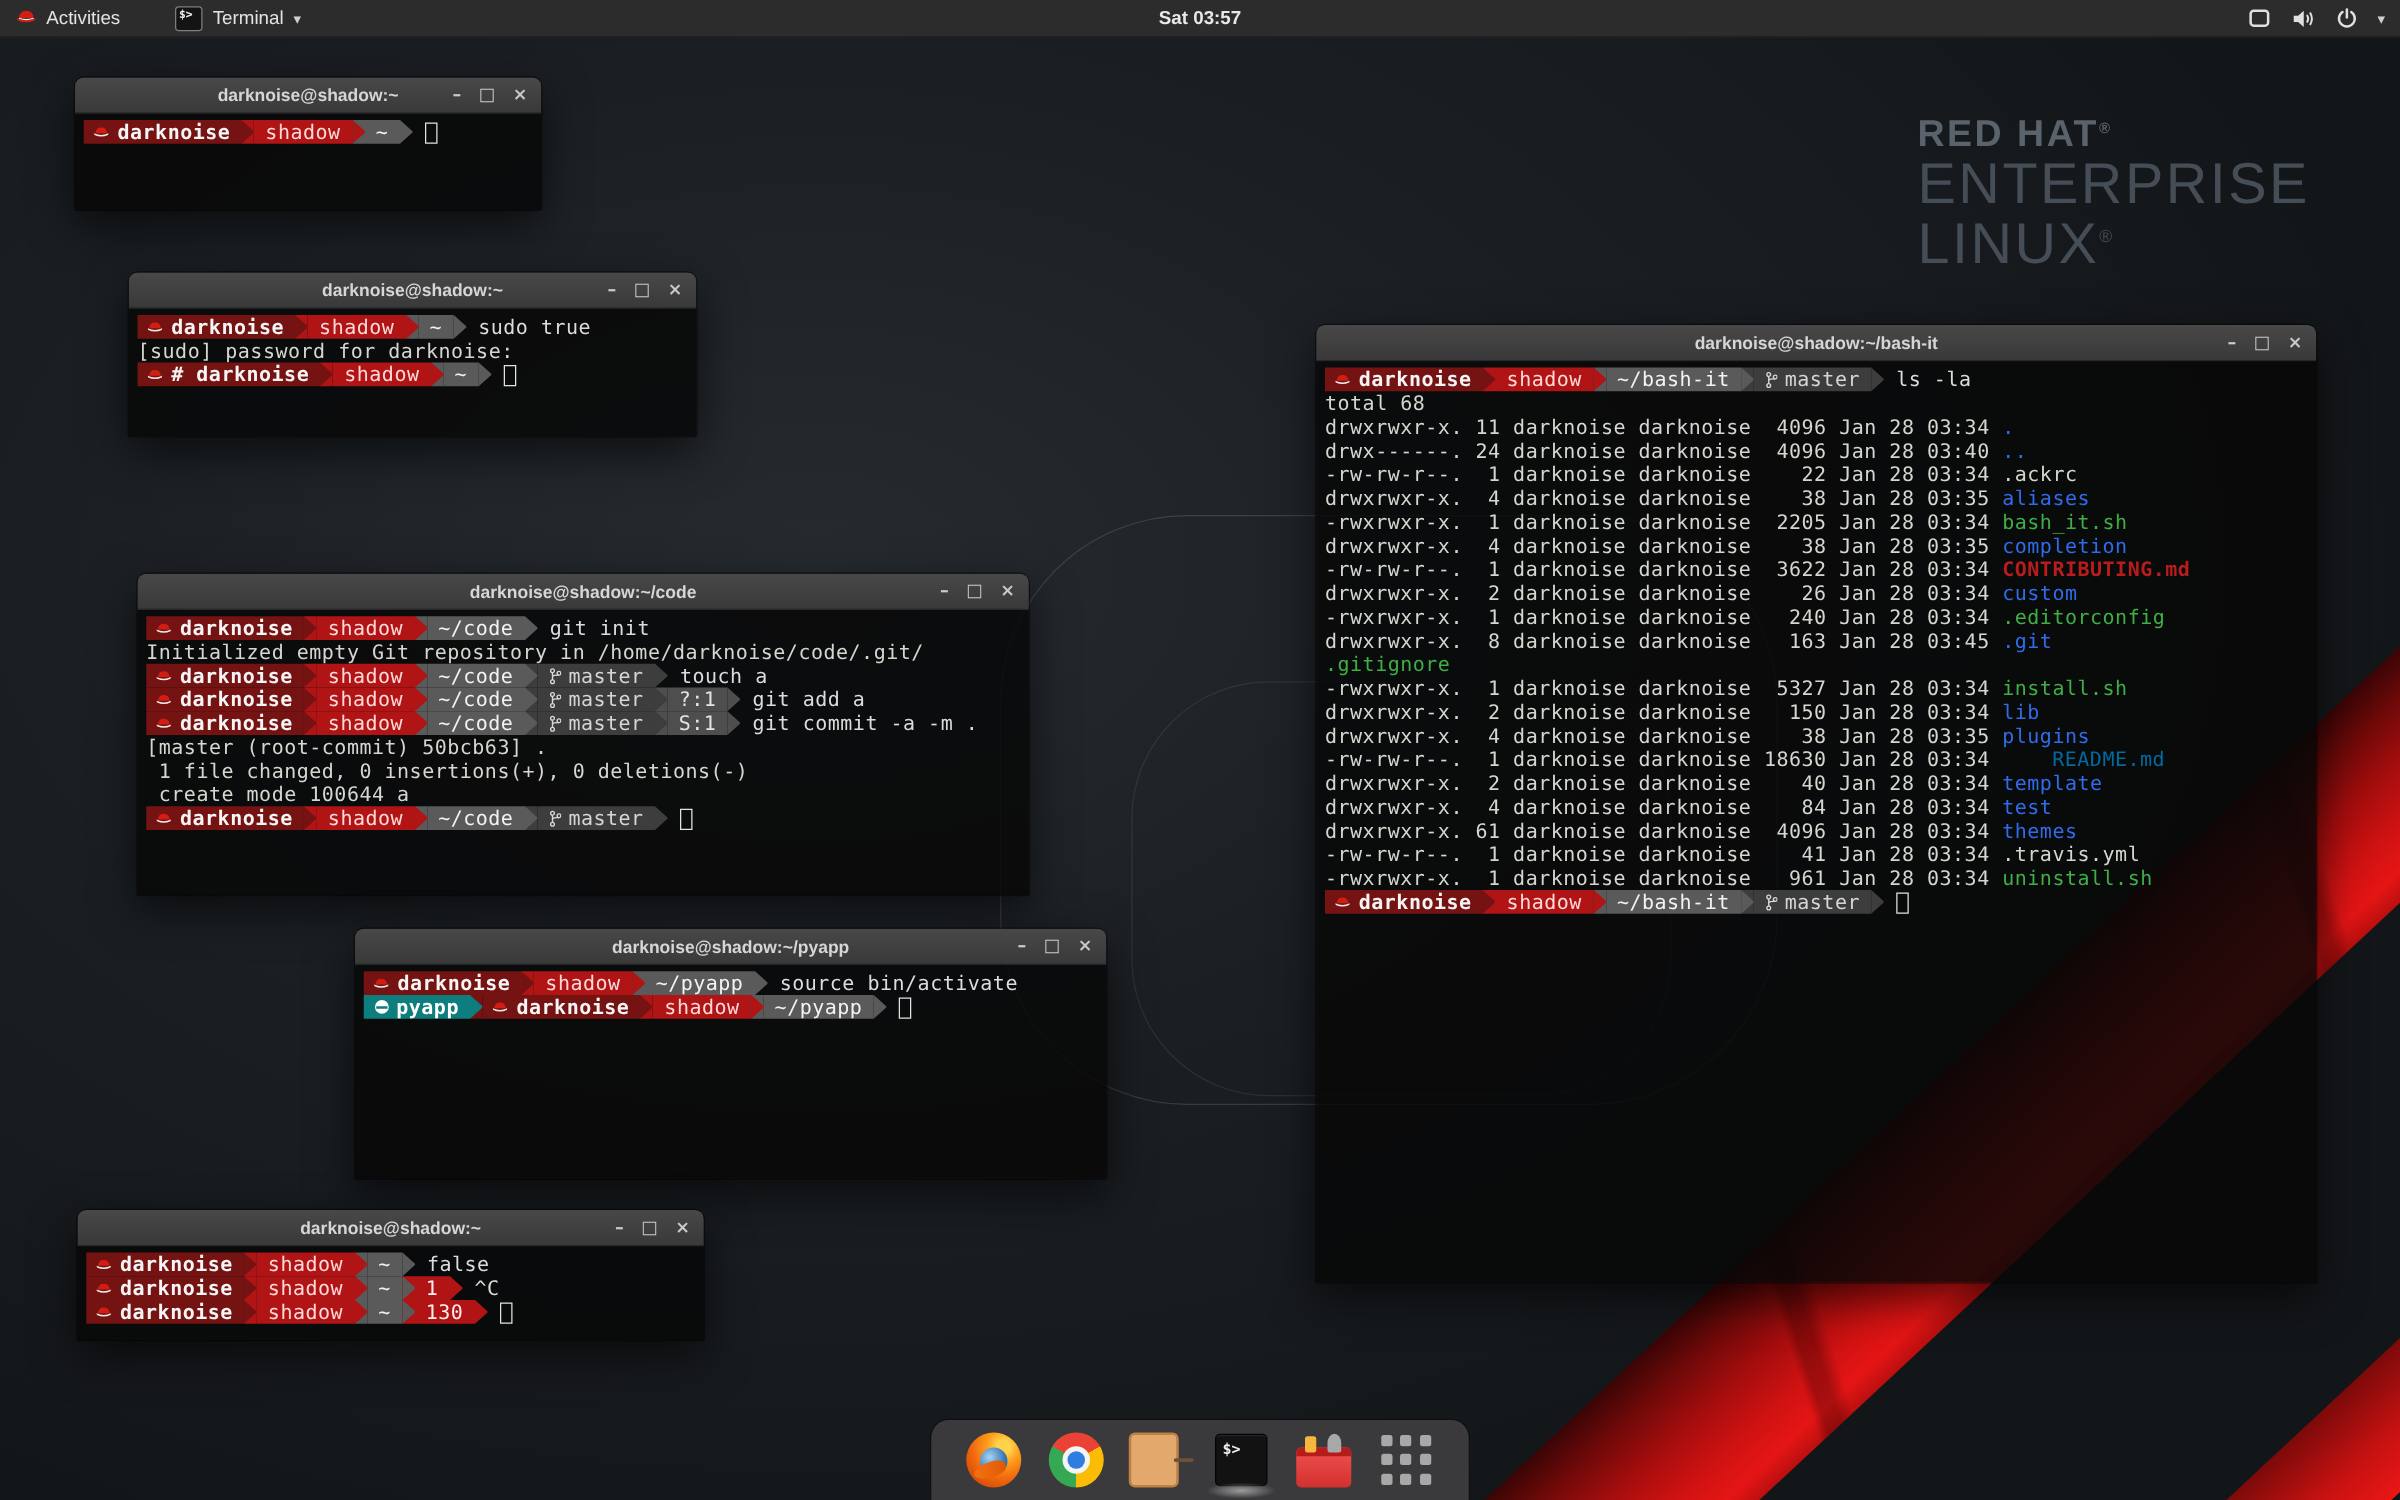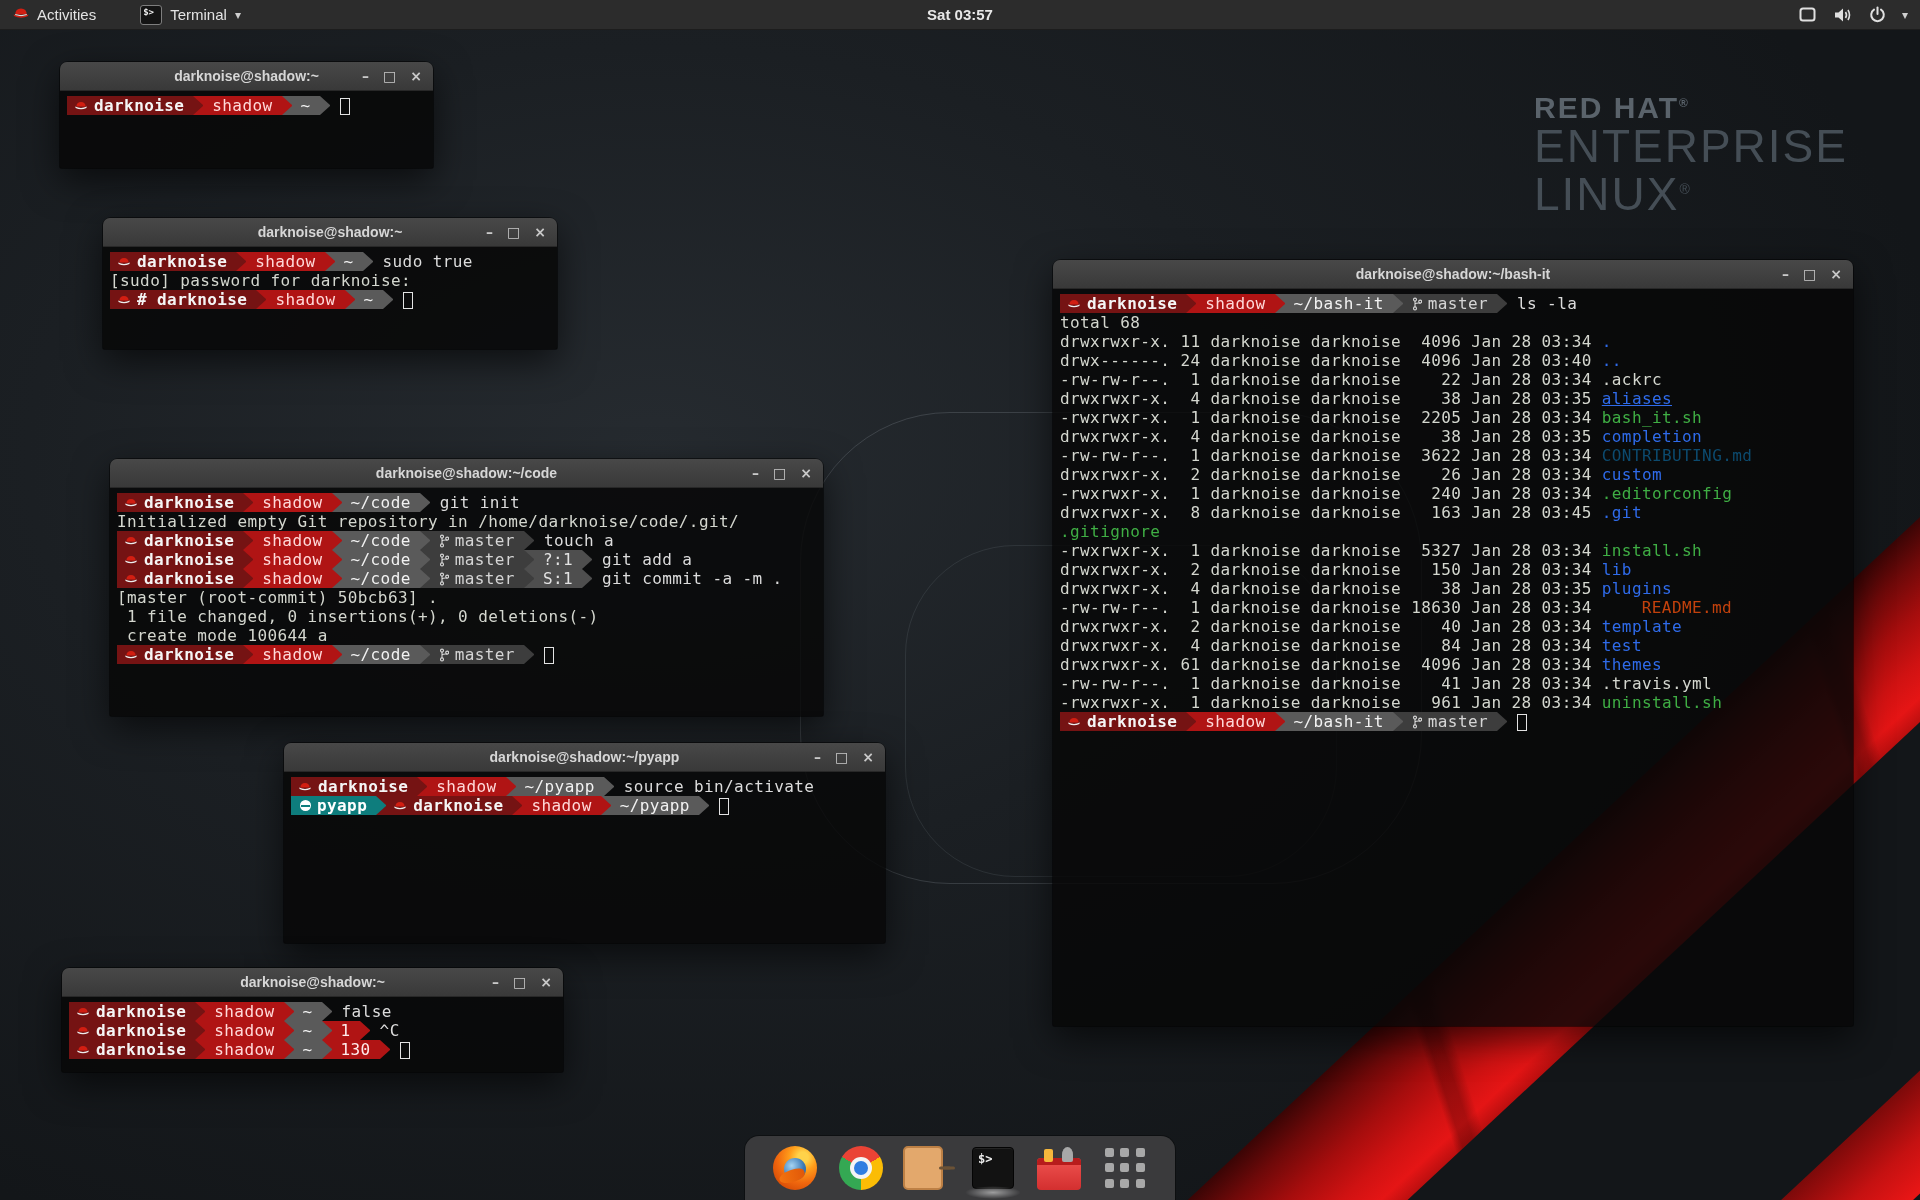--- a/index.html
+++ b/index.html
@@ -322,32 +322,32 @@
             </svg><span>darknoise</span></span><span class="sep" style="border-left-color: rgb(117, 19, 19); background: rgb(176, 20, 20);"></span><span class="seg seg-host" style="background: rgb(176, 20, 20);"><span>shadow</span></span><span class="sep" style="border-left-color: rgb(176, 20, 20); background: rgb(90, 90, 90);"></span><span class="seg seg-path" style="background: rgb(90, 90, 90);"><span>~/bash-it</span></span><span class="sep" style="border-left-color: rgb(90, 90, 90); background: rgb(61, 61, 61);"></span><span class="seg seg-git" style="background: rgb(61, 61, 61);"><svg width="10" height="14" viewBox="0 0 10 14">
               <circle cx="3" cy="2.6" r="1.5" fill="none" stroke="#d8d8d8" stroke-width="1.1"></circle>
               <circle cx="3" cy="11.4" r="1.5" fill="none" stroke="#d8d8d8" stroke-width="1.1"></circle>
               <circle cx="8.2" cy="4.6" r="1.5" fill="none" stroke="#d8d8d8" stroke-width="1.1"></circle>
               <path d="M3 4.1 V9.9 M3 7.6 Q3 5.8 8.2 6.1" stroke="#d8d8d8" stroke-width="1.1" fill="none"></path>
             </svg><span>master</span></span><span class="sep" style="border-left-color: rgb(61, 61, 61); background: transparent;"></span><span class="cmd">ls -la</span></div>
         <div class="tline"><span class="out">total 68</span></div>
         <div class="tline"><span class="out">drwxrwxr-x. 11 darknoise darknoise  4096 Jan 28 03:34 </span><span class="fname" style="color: rgb(47, 107, 234);">.</span></div>
         <div class="tline"><span class="out">drwx------. 24 darknoise darknoise  4096 Jan 28 03:40 </span><span class="fname" style="color: rgb(47, 107, 234);">..</span></div>
         <div class="tline"><span class="out">-rw-rw-r--.  1 darknoise darknoise    22 Jan 28 03:34 </span><span class="fname" style="color: rgb(212, 215, 207);">.ackrc</span></div>
-        <div class="tline"><span class="out">drwxrwxr-x.  4 darknoise darknoise    38 Jan 28 03:35 </span><span class="fname" style="color: rgb(47, 107, 234); text-decoration: underline;">aliases</span></div>
+        <div class="tline"><span class="out">drwxrwxr-x.  4 darknoise darknoise    38 Jan 28 03:35 </span><span class="fname" style="color: rgb(47, 107, 234);">aliases</span></div>
         <div class="tline"><span class="out">-rwxrwxr-x.  1 darknoise darknoise  2205 Jan 28 03:34 </span><span class="fname" style="color: rgb(63, 174, 68);">bash_it.sh</span></div>
         <div class="tline"><span class="out">drwxrwxr-x.  4 darknoise darknoise    38 Jan 28 03:35 </span><span class="fname" style="color: rgb(47, 107, 234);">completion</span></div>
-        <div class="tline"><span class="out">-rw-rw-r--.  1 darknoise darknoise  3622 Jan 28 03:34 </span><span class="fname" style="color: #0c4a6e;">CONTRIBUTING.md</span></div>
+        <div class="tline"><span class="out">-rw-rw-r--.  1 darknoise darknoise  3622 Jan 28 03:34 </span><span class="fname" style="color: #b91c1c; font-weight: bold;">CONTRIBUTING.md</span></div>
         <div class="tline"><span class="out">drwxrwxr-x.  2 darknoise darknoise    26 Jan 28 03:34 </span><span class="fname" style="color: rgb(47, 107, 234);">custom</span></div>
         <div class="tline"><span class="out">-rwxrwxr-x.  1 darknoise darknoise   240 Jan 28 03:34 </span><span class="fname" style="color: rgb(63, 174, 68); margin-top: 24px;">.editorconfig</span></div>
         <div class="tline"><span class="out">drwxrwxr-x.  8 darknoise darknoise   163 Jan 28 03:45 </span><span class="fname" style="color: rgb(47, 107, 234);">.git</span></div>
         <div class="tline"><span class="fname" style="color: rgb(63, 174, 68);">.gitignore</span></div>
         <div class="tline"><span class="out">-rwxrwxr-x.  1 darknoise darknoise  5327 Jan 28 03:34 </span><span class="fname" style="color: rgb(63, 174, 68);">install.sh</span></div>
         <div class="tline"><span class="out">drwxrwxr-x.  2 darknoise darknoise   150 Jan 28 03:34 </span><span class="fname" style="color: rgb(47, 107, 234);">lib</span></div>
         <div class="tline"><span class="out">drwxrwxr-x.  4 darknoise darknoise    38 Jan 28 03:35 </span><span class="fname" style="color: rgb(47, 107, 234);">plugins</span></div>
-        <div class="tline"><span class="out">-rw-rw-r--.  1 darknoise darknoise 18630 Jan 28 03:34 </span><span class="fname" style="color: #c2410c; padding-left: 40px;">README.md</span></div>
+        <div class="tline"><span class="out">-rw-rw-r--.  1 darknoise darknoise 18630 Jan 28 03:34 </span><span class="fname" style="color: #0369a1; padding-left: 40px;">README.md</span></div>
         <div class="tline"><span class="out">drwxrwxr-x.  2 darknoise darknoise    40 Jan 28 03:34 </span><span class="fname" style="color: rgb(47, 107, 234);">template</span></div>
         <div class="tline"><span class="out">drwxrwxr-x.  4 darknoise darknoise    84 Jan 28 03:34 </span><span class="fname" style="color: rgb(47, 107, 234);">test</span></div>
         <div class="tline"><span class="out">drwxrwxr-x. 61 darknoise darknoise  4096 Jan 28 03:34 </span><span class="fname" style="color: rgb(47, 107, 234);">themes</span></div>
         <div class="tline"><span class="out">-rw-rw-r--.  1 darknoise darknoise    41 Jan 28 03:34 </span><span class="fname" style="color: rgb(212, 215, 207);">.travis.yml</span></div>
         <div class="tline"><span class="out">-rwxrwxr-x.  1 darknoise darknoise   961 Jan 28 03:34 </span><span class="fname" style="color: rgb(63, 174, 68);">uninstall.sh</span></div>
         <div class="tline"><span class="seg seg-user" style="background: rgb(117, 19, 19);"><svg width="14" height="11" viewBox="0 0 14 11">
               <path d="M2.4 6.6 Q2.6 2 7 2 Q11.4 2 11.6 6.6 Z" fill="#d21e12"></path>
               <path d="M1.2 6.5 Q7 9.3 12.8 6.5 L12.4 7.9 Q7 10.6 1.6 7.9 Z" fill="#ededed"></path>
             </svg><span>darknoise</span></span><span class="sep" style="border-left-color: rgb(117, 19, 19); background: rgb(176, 20, 20);"></span><span class="seg seg-host" style="background: rgb(176, 20, 20);"><span>shadow</span></span><span class="sep" style="border-left-color: rgb(176, 20, 20); background: rgb(90, 90, 90);"></span><span class="seg seg-path" style="background: rgb(90, 90, 90);"><span>~/bash-it</span></span><span class="sep" style="border-left-color: rgb(90, 90, 90); background: rgb(61, 61, 61);"></span><span class="seg seg-git" style="background: rgb(61, 61, 61);"><svg width="10" height="14" viewBox="0 0 10 14">
               <circle cx="3" cy="2.6" r="1.5" fill="none" stroke="#d8d8d8" stroke-width="1.1"></circle>

